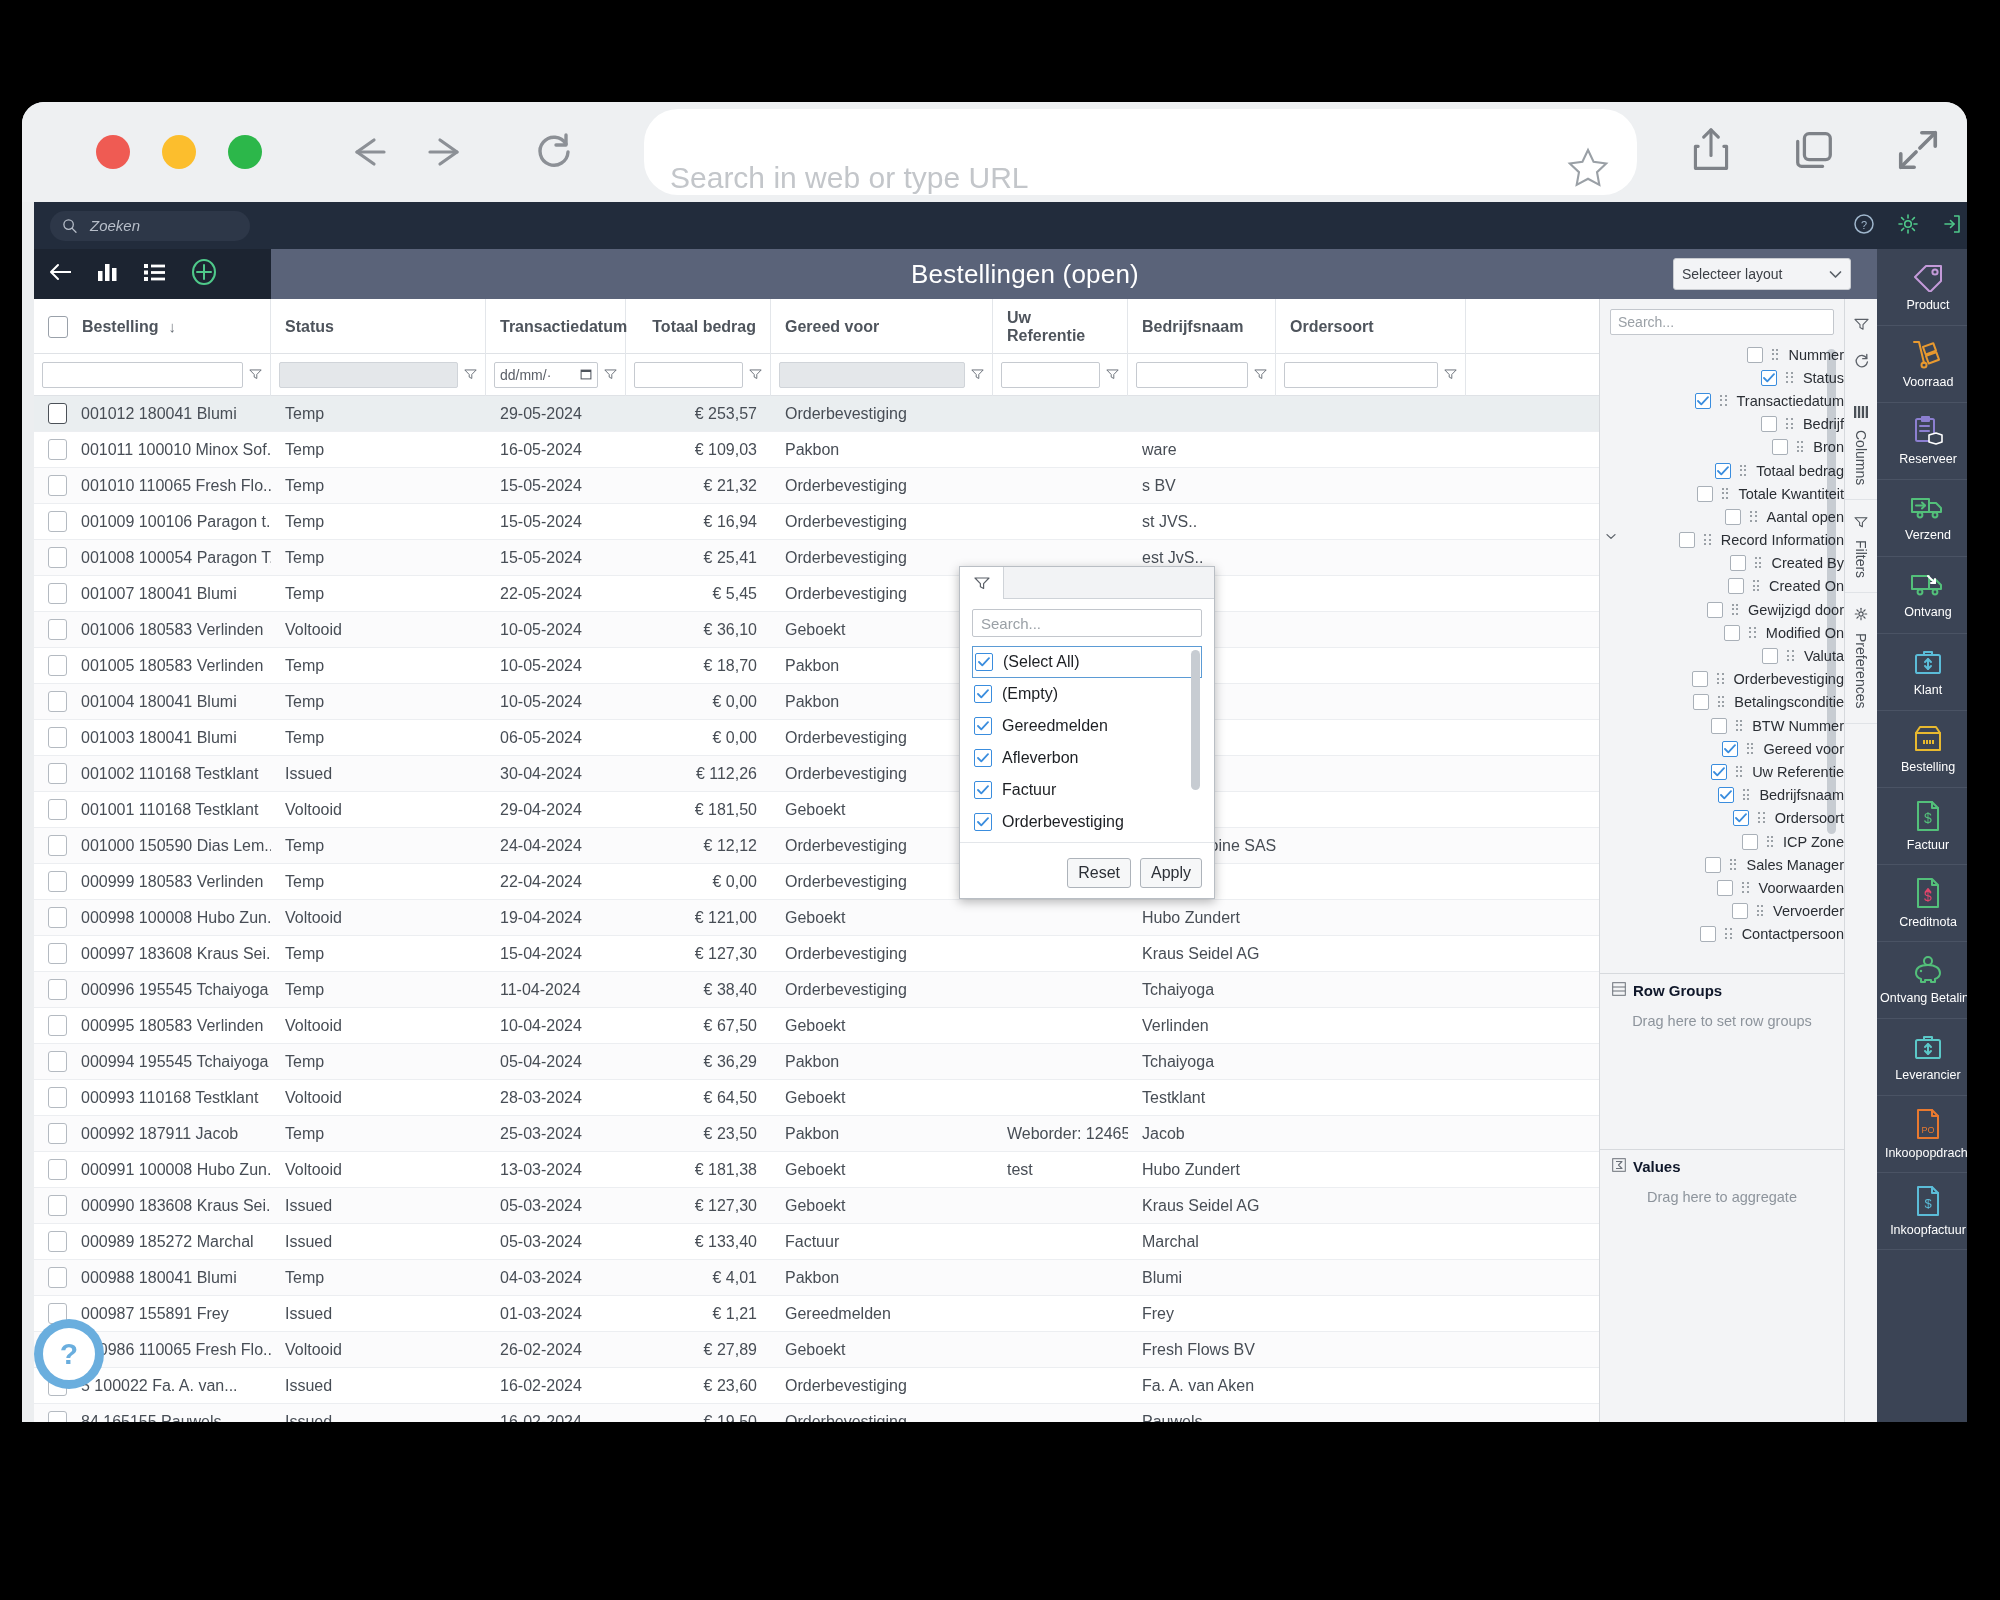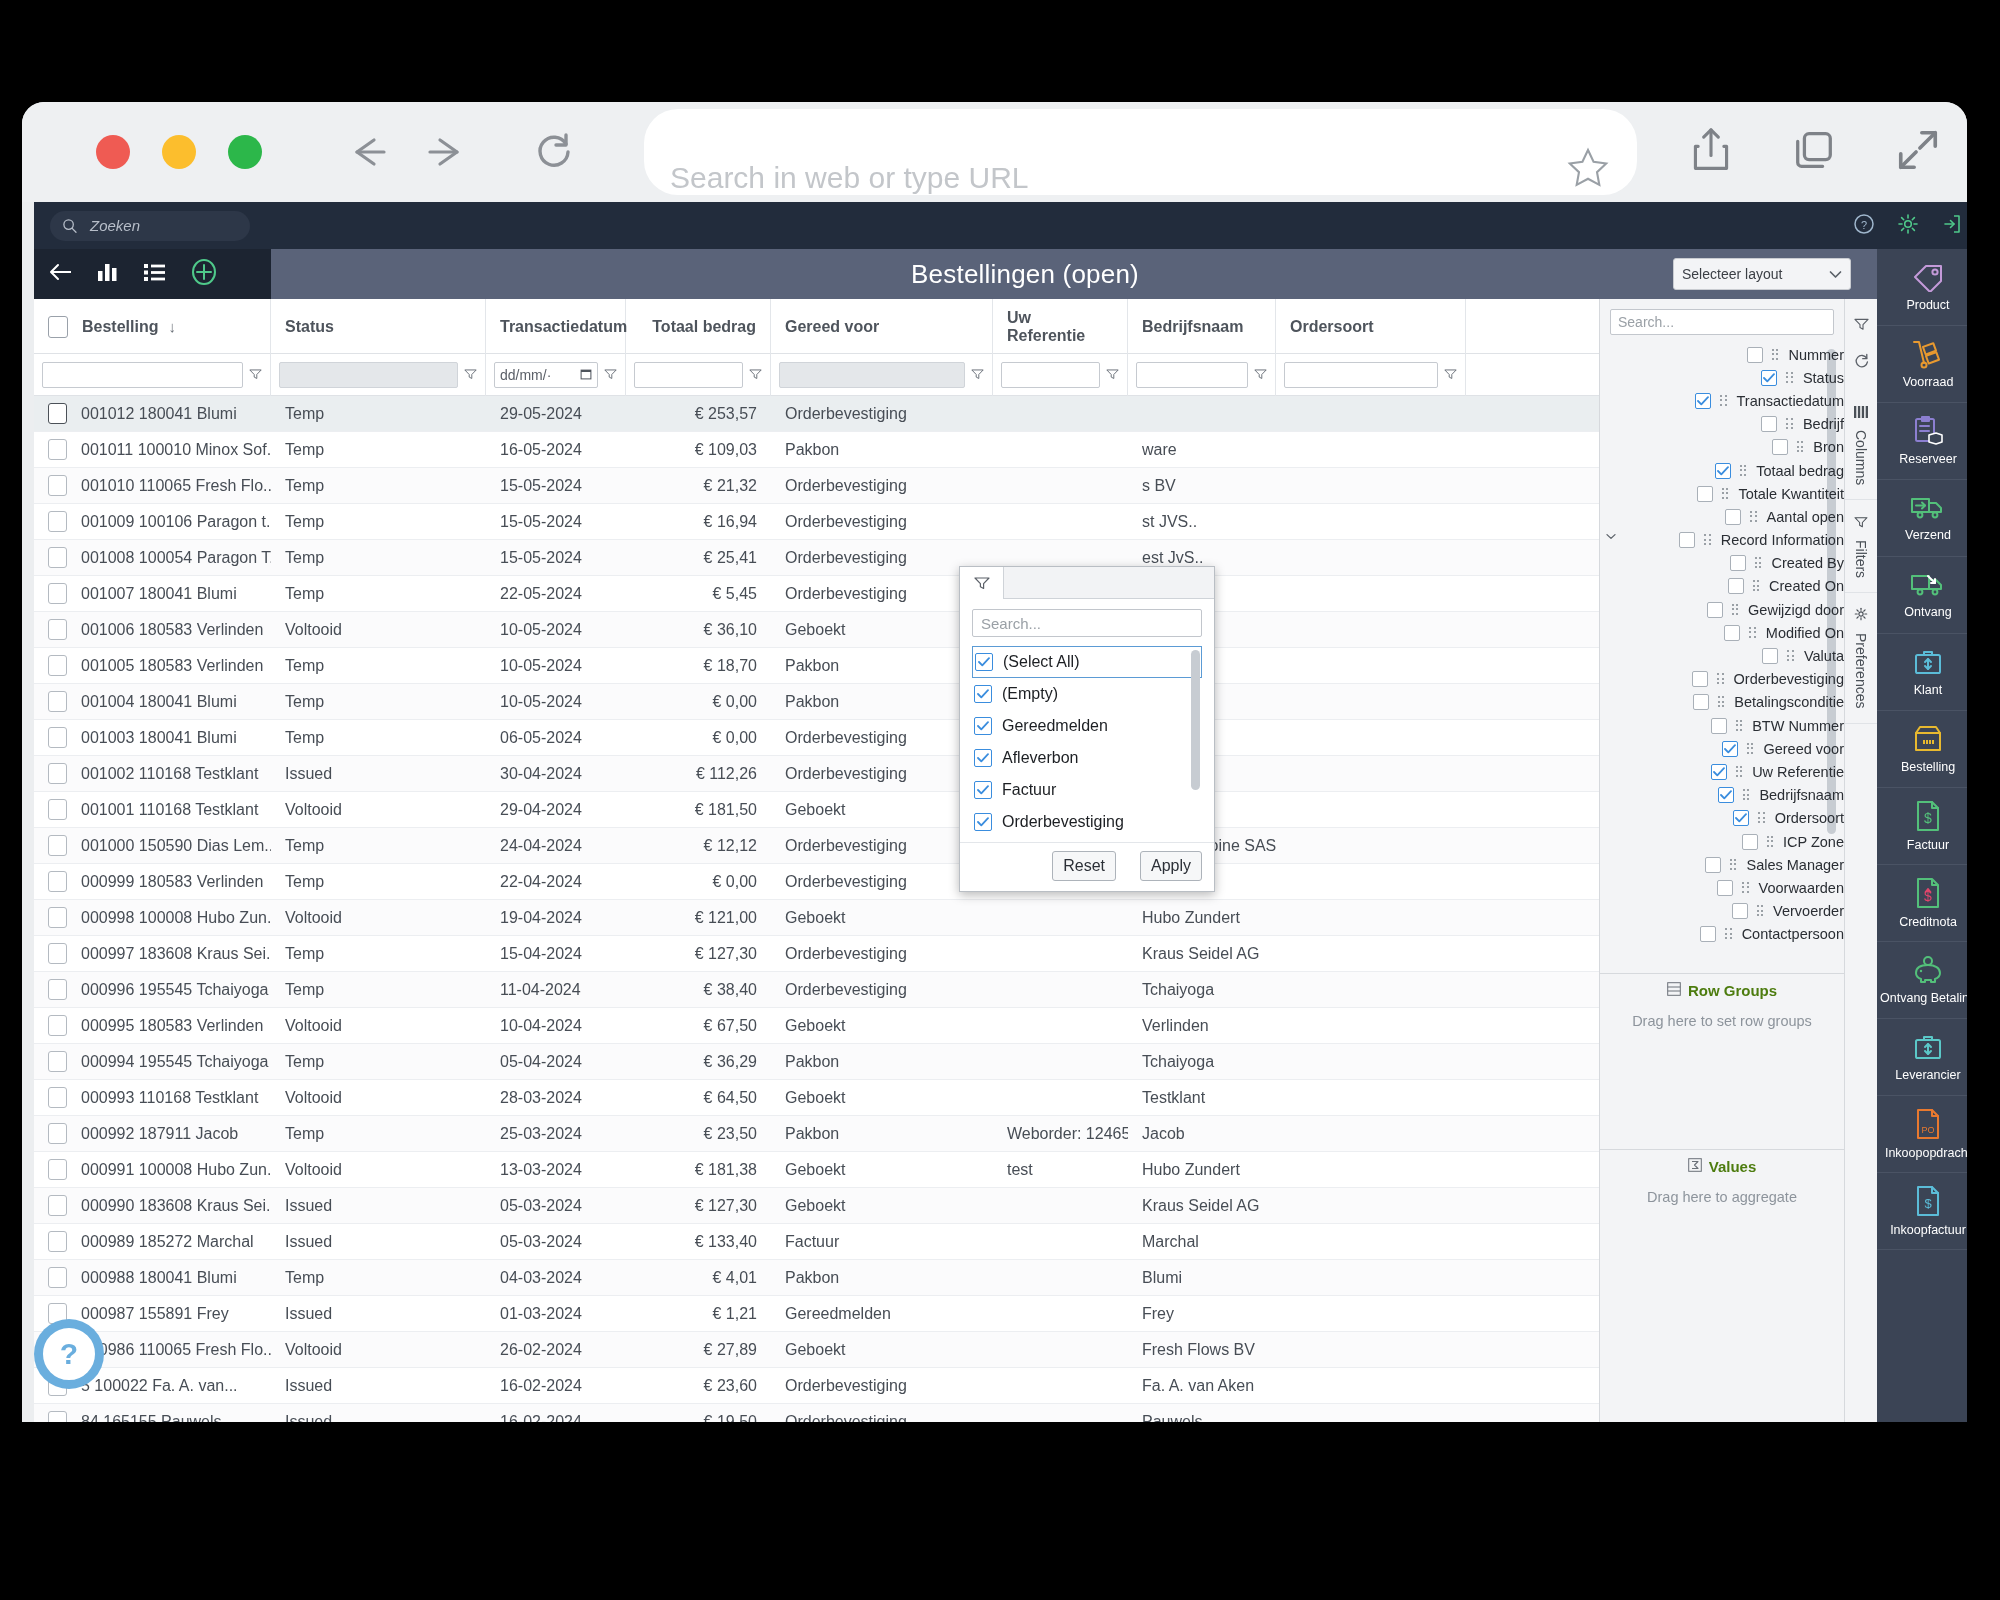--- a/index.html
+++ b/index.html
@@ -98,21 +98,21 @@
   .fpop-body { padding:10px 12px 4px 12px; }
   .fsearch { width:100%; height:28px; border:1px solid #c2c6cc; border-radius:2px; padding:0 8px;
              font-size:15px; color:#9aa0a6; display:flex; align-items:center; }
   .flist { margin-top:9px; position:relative; height:192px; overflow:hidden; }
   .fitem { display:flex; align-items:center; gap:10px; height:32px; font-size:16px; color:#1c1f23; padding:0 2px; }
   .fitem.first { border:1px solid #5b9bd5; }
   .cbx { width:18px; height:18px; border:1.6px solid #3a8dde; border-radius:2px; background:#fff;
          display:flex; align-items:center; justify-content:center; flex:none; }
   .cbx svg { display:block; }
   .fscroll { position:absolute; right:2px; top:4px; width:9px; height:140px; background:#c7ccd2; border-radius:5px; }
-  .fpop-foot { display:flex; justify-content:flex-end; gap:24px; padding:8px 12px 10px; border-top:1px solid #e3e6ea; }
+  .fpop-foot { display:flex; justify-content:flex-end; gap:9px; padding:15px 12px 10px; border-top:1px solid #e3e6ea; }
   .fbtn { min-width:56px; height:30px; border:1px solid #adb3ba; background:#f6f7f8; border-radius:3px;
           font-size:16px; color:#2c3037; display:flex; align-items:center; justify-content:center; padding:0 10px; }
 
   
   .toolpanel { position:absolute; left:1565px; top:97px; width:245px; height:1123px;
                background:#f3f4f6; border-left:1px solid #d6d9dd; }
   .tp-searchwrap { padding:10px 10px 8px; }
   .tp-search { height:26px; background:#fff; border:1px solid #c3c7cd; border-radius:2px;
                display:flex; align-items:center; padding:0 7px; font-size:14px; color:#9aa0a6; }
   .tp-cols { padding:0 0 6px 0; height:630px; overflow:hidden; position:relative; background:#f3f4f6;}
@@ -122,21 +122,21 @@
            display:flex; align-items:center; justify-content:center; flex:none; margin-right:9px; }
   .colcb.on { border-color:#3a8dde; }
   .grip { display:grid; grid-template-columns:repeat(2,3px); grid-template-rows:repeat(3,3px); gap:1.5px;
           margin-right:9px; flex:none; }
   .grip i { width:2px; height:2px; background:#9aa0a6; display:block; }
   .caret { position:absolute; left:6px; color:#5a6068; font-size:12px; }
   .colrow-wrap { position:relative; }
   .tp-scroll { position:absolute; right:8px; top:6px; width:9px; height:485px; background:#c7ccd2; border-radius:5px; }
 
   .tp-sect { border-top:1px solid #d6d9dd; padding:8px 12px; }
-  .tp-sect-title { display:flex; align-items:center; gap:7px; font-size:15px; color:#4d7c0f; font-weight:bold;justify-content:center; }
+  .tp-sect-title { display:flex; align-items:center; gap:7px; font-size:15px; color:#0f172a; font-weight:bold; }
   .tp-sect-hint { color:#8d949c; font-size:14.5px; margin-top:14px; text-align:center; }
   .rowgroups { height:176px; }
   .valuesbox { height:150px; }
 
   
   .vtabs { position:absolute; left:1810px; top:97px; width:33px; height:1123px;
            background:#f3f4f6; border-left:1px solid #d6d9dd; padding-top:10px; }
   .vtab { display:flex; flex-direction:column; align-items:center; gap:8px; padding:14px 0;
           border-bottom:1px solid #e0e3e7; color:#50565e; }
   .vtab .vlabel { writing-mode:vertical-rl; font-size:14px; color:#4a5057; }

